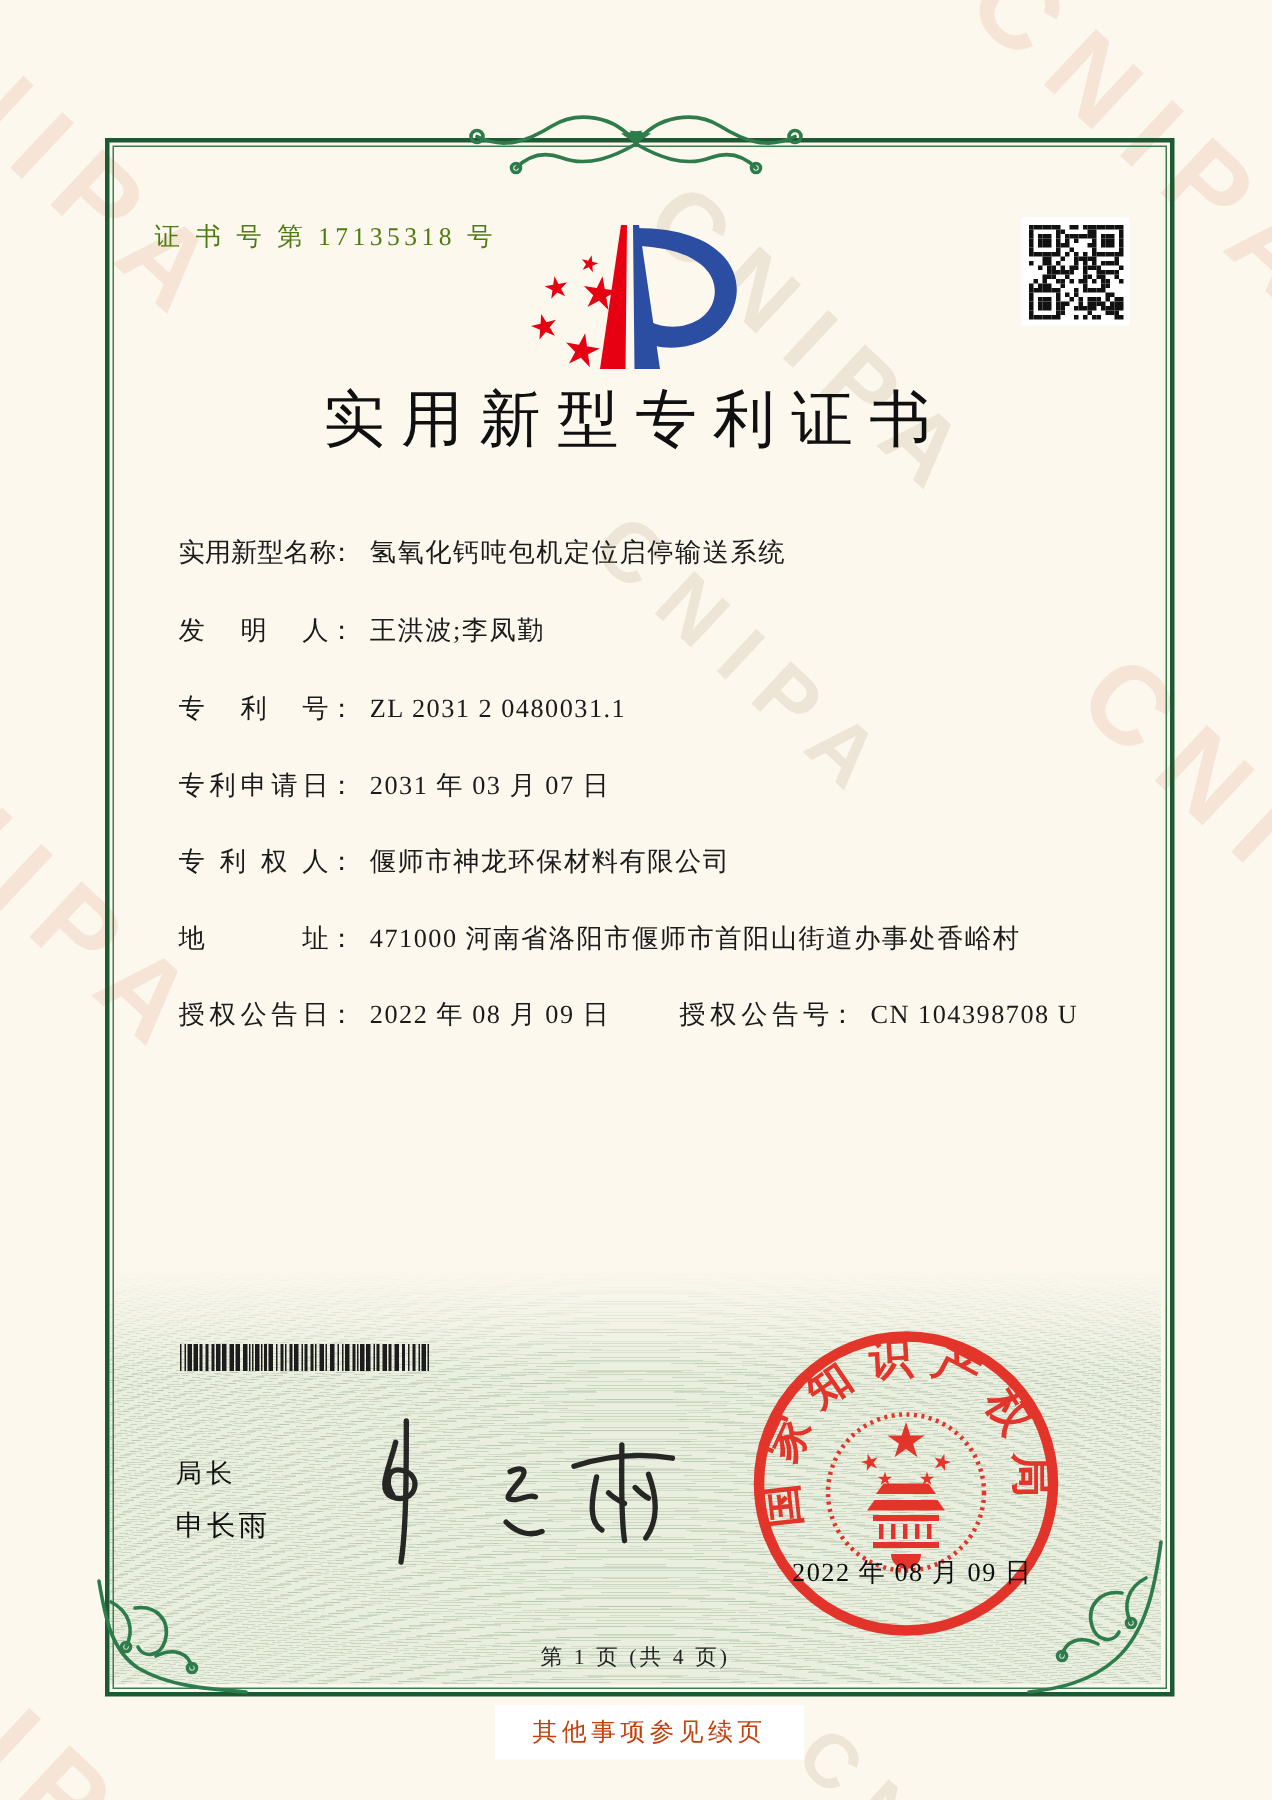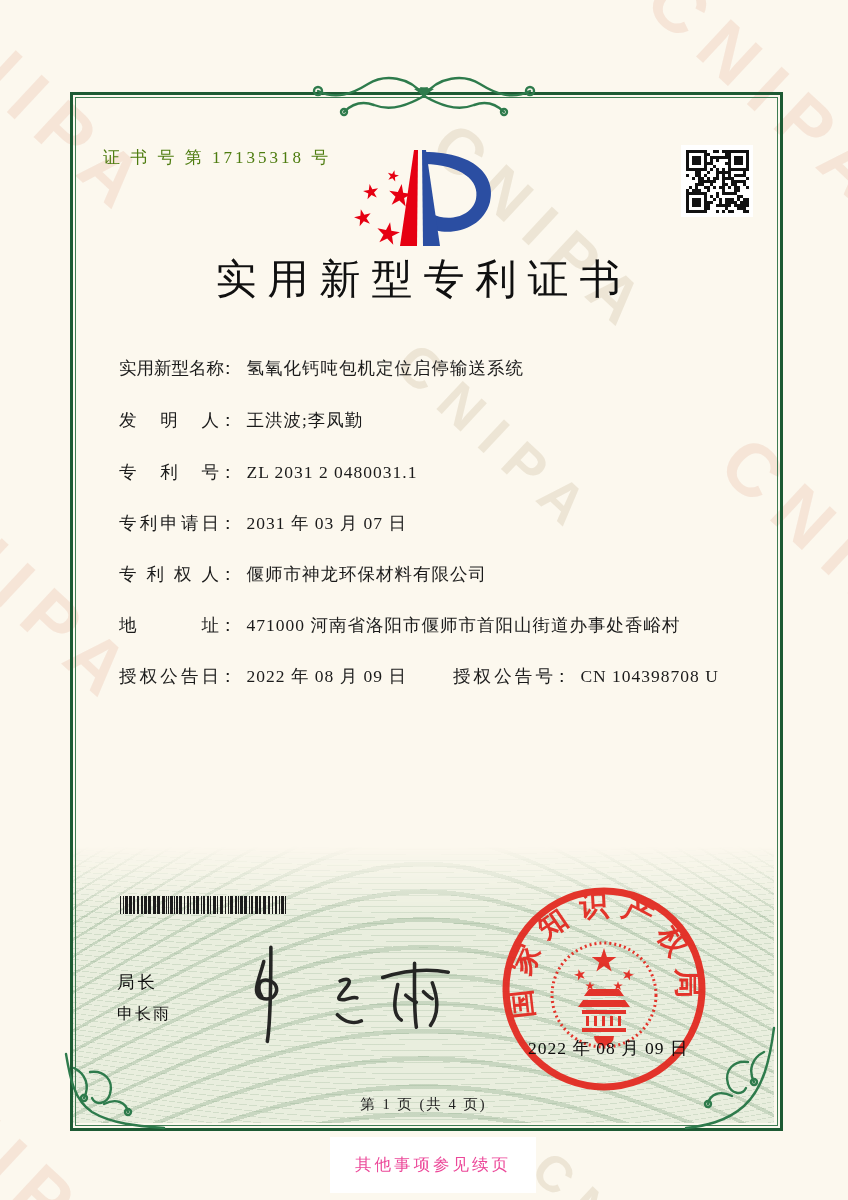--- a/index.html
+++ b/index.html
@@ -55,32 +55,32 @@
     background-color:#e9eede;
     background-image:
       repeating-radial-gradient(160% 70% at 50% -60%, rgba(125,160,125,.30) 0 1px, rgba(0,0,0,0) 1px 6px),
       repeating-radial-gradient(160% 70% at 50% 180%, rgba(125,160,125,.22) 0 1px, rgba(0,0,0,0) 1px 7px);
     -webkit-mask-image:linear-gradient(to bottom, rgba(0,0,0,0) 0, #000 70px);
     mask-image:linear-gradient(to bottom, rgba(0,0,0,0) 0, #000 70px);
   }
   .barcode{left:120px;top:896px;width:218px;height:18px;display:flex;align-items:stretch;}
   .barcode span{background:#1c1c1c;}
   .signer-title{left:117px;top:970px;font-size:17.5px;letter-spacing:3px;color:#111;}
-  .signer-name{left:117px;top:1004px;font-size:16px;letter-spacing:2px;color:#111;}
+  .signer-name{left:117px;top:1004px;font-size:19px;letter-spacing:2px;color:#111;}
   .signature{left:232px;top:942px;}
   .seal{left:498px;top:883px;}
   .seal-date{
     left:528px;top:1036px;width:190px;font-size:17.5px;color:#0d0d0d;
     letter-spacing:1px;white-space:nowrap;
   }
   .page-footer{left:73px;top:1095px;width:701px;text-align:center;font-size:14.5px;letter-spacing:2px;color:#222;}
   .cont-note{
-    left:330px;top:1137px;width:206px;height:56px;background:#ffffff;
+    left:330px;top:1137px;width:206px;height:36px;background:#ffffff;
     display:flex;align-items:center;justify-content:center;
-    font-size:16.5px;letter-spacing:3px;color:#ec4899;
+    font-size:16.5px;letter-spacing:3px;color:#c2410c;
   }
   .ornament{position:absolute;pointer-events:none;}
 </style>
 </head>
 <body>
 
 <div class="wm" style="left:-52px;top:-36px;">CNIPA</div>
 <div class="wm" style="left:688px;top:-44px;">CNIPA</div>
 <div class="wm inside" style="left:468px;top:108px;">CNIPA</div>
 <div class="wm inside" style="left:428px;top:330px;font-size:56px;">CNIPA</div>

